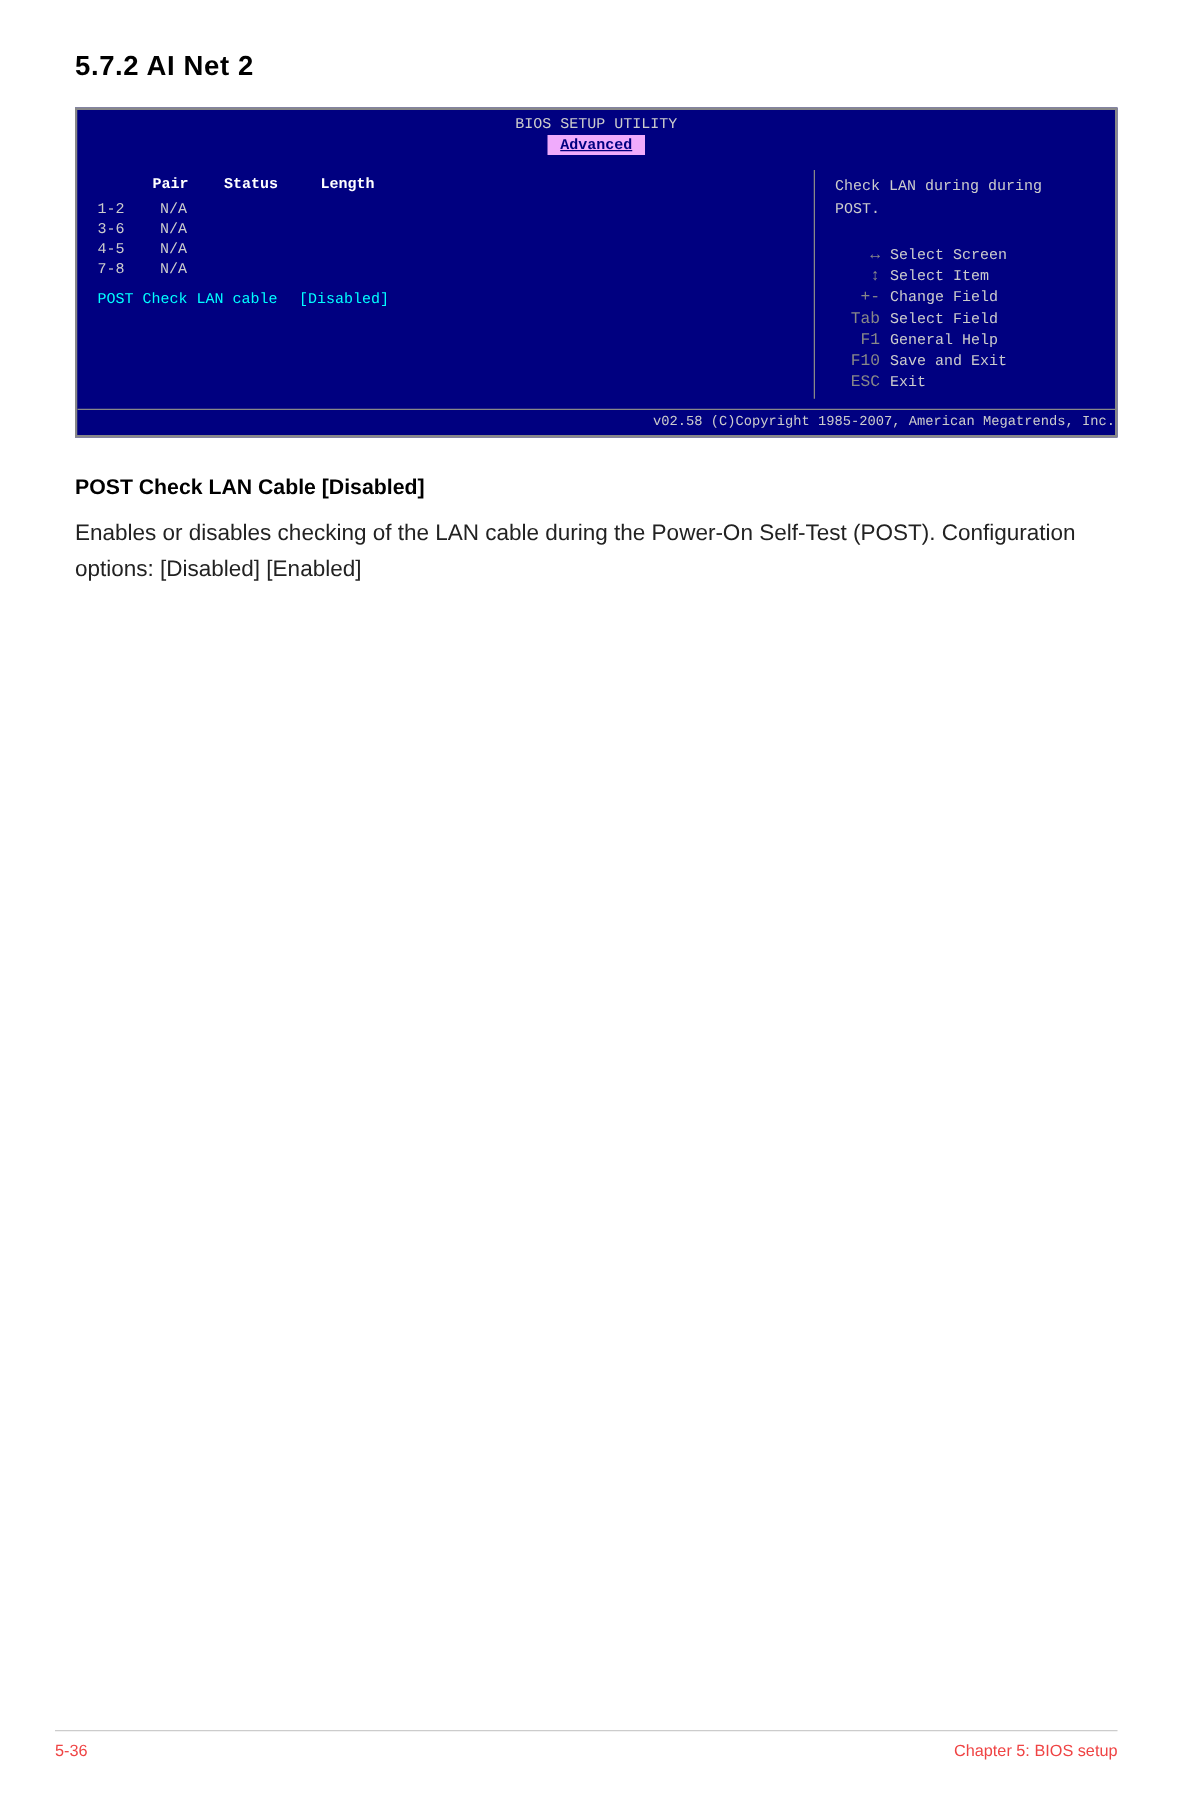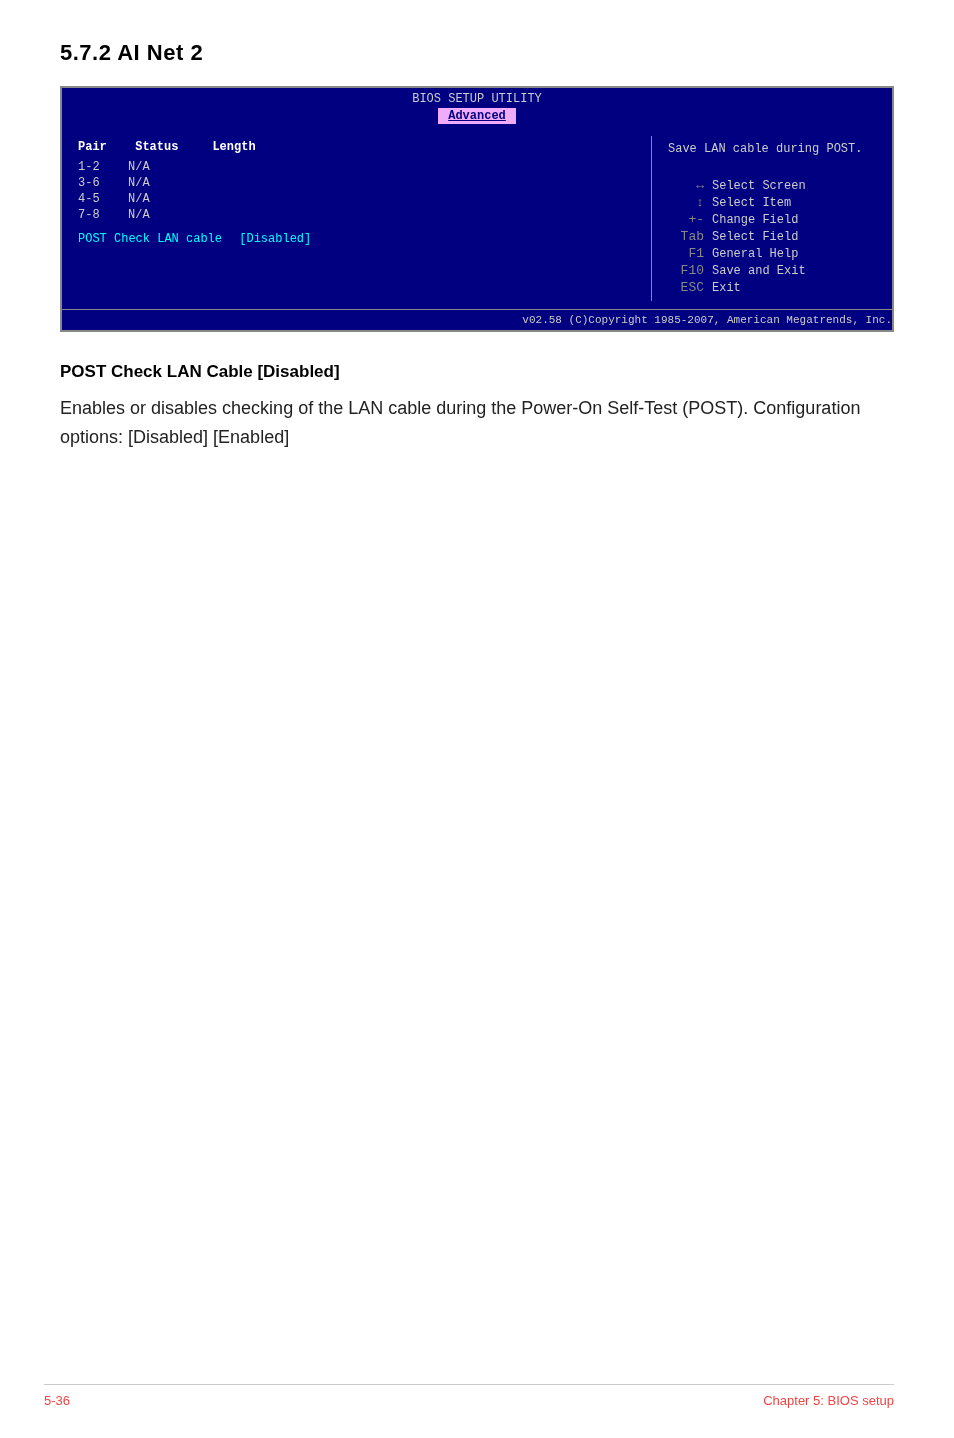--- a/index.html
+++ b/index.html
@@ -200,21 +200,21 @@
   </div>
   <div class="bios-tab-row">
     <span class="bios-tab">Advanced</span>
   </div>
 
   <div class="bios-body">
 
     <div class="bios-left">
 
       <div class="bios-col-header">
-        <span style="display:inline-block;width:50px;">Pair</span>
+        <span style="display:inline-block;width:50px;margin-left:44px;">Pair</span>
         <span style="display:inline-block;width:70px;">Status</span>
         <span>Length</span>
       </div>
 
       <div class="bios-row">
         <span class="bios-pair">1-2</span>
         <span class="bios-status">N/A</span>
       </div>
       <div class="bios-row">
         <span class="bios-pair">3-6</span>
@@ -229,21 +229,21 @@
         <span class="bios-status">N/A</span>
       </div>
 
       <div class="bios-post-row">
         <span class="bios-post-label">POST Check LAN cable</span>
         <span class="bios-post-value">[Disabled]</span>
       </div>
     </div>
 
     <div class="bios-right">
-      <div class="bios-help-text">Save LAN cable during POST.</div>
+      <div class="bios-help-text">Check LAN during during POST.</div>
 
       <div class="bios-shortcuts">
         <div class="bios-shortcut-row">
           <span class="bios-shortcut-key">↔</span>
           <span class="bios-shortcut-label">Select Screen</span>
         </div>
         <div class="bios-shortcut-row">
           <span class="bios-shortcut-key">↕</span>
           <span class="bios-shortcut-label">Select Item</span>
         </div>

